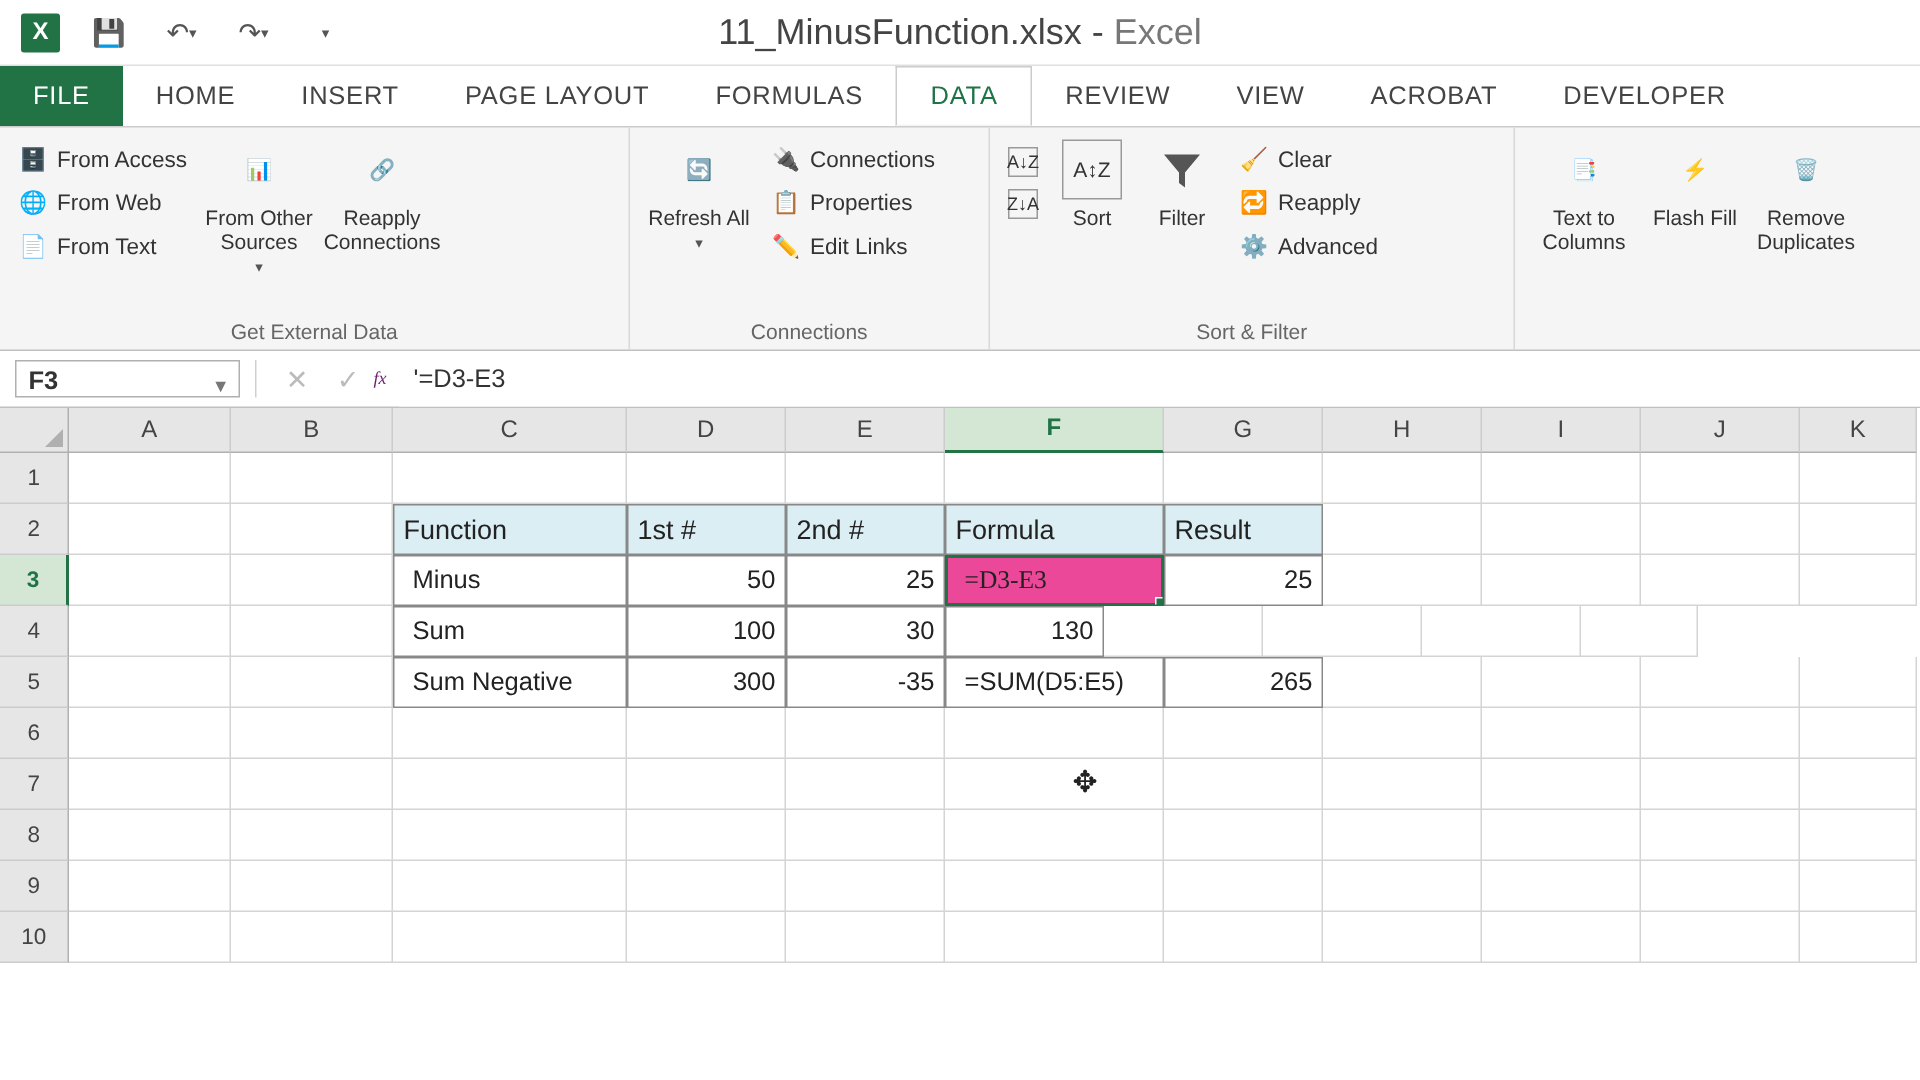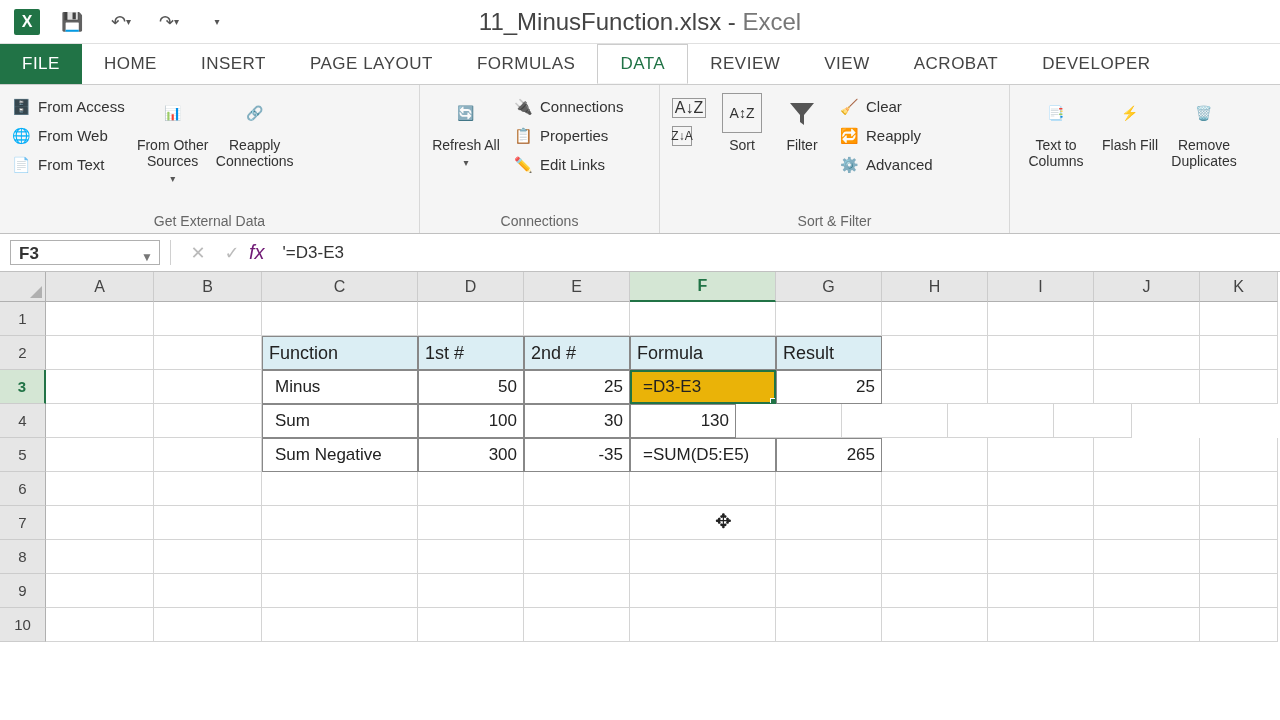--- a/index.html
+++ b/index.html
@@ -30,39 +30,39 @@
 .rbtn-small .ico { width: 20px; height: 20px; display: flex; align-items: center; justify-content: center; }
 .vstack { display: flex; flex-direction: column; gap: 2px; margin-top:4px; }
 .dropdown-arrow { font-size: 10px; color: #555; }
 
 
 .formula-bar { height: 38px; border-bottom: 1px solid #c0c0c0; display: flex; align-items: stretch; background: #fff; }
 .name-box { width: 150px; border: 1px solid #b0b0b0; margin: 6px 0 6px 10px; display: flex; align-items: flex-end; padding: 0 8px; font-size: 17px; font-weight: 600; color: #333; background: #fff; position: relative; }
 .name-box .dd { position: absolute; right: 6px; color: #777; font-size: 12px; }
 .fb-sep { width: 1px; background: #d0d0d0; margin: 6px 10px; }
 .fb-btn { width: 34px; display: flex; align-items: center; justify-content: center; color: #bbb; font-size: 18px; }
-.fx-label { font-style: italic; color: #701a75; font-size: 20px; margin-right: 8px; display:flex; align-items:center; }
+.fx-label { font-style: italic; color: #701a75; font-size: 12px; margin-right: 8px; display:flex; align-items:center;font-family:Liberation Serif, serif; }
 .formula-input { flex: 1; border: none; font-size: 17px; padding: 6px 10px; outline: none; color: #333; }
 
 
 .grid { position: relative; }
 .col-headers { display: flex; height: 30px; }
 .corner { width: 46px; background: #e6e6e6; border-right: 1px solid #b0b0b0; border-bottom: 1px solid #b0b0b0; position: relative; }
 .corner::after { content:''; position:absolute; right:3px; bottom:3px; width:0; height:0; border-left:12px solid transparent; border-bottom:12px solid #b0b0b0; }
 .col-h { background: #e6e6e6; border-right: 1px solid #ccc; border-bottom: 1px solid #b0b0b0; display: flex; align-items: center; justify-content: center; font-size: 16px; color: #444; cursor: pointer; }
 .col-h.sel { background: #d4e6d4; border-bottom: 2px solid #217346; font-weight: 600; color:#217346;}
 .rows { }
 .row { display: flex; height: 34px; }
 .row-h { width: 46px; background: #e6e6e6; border-right: 1px solid #b0b0b0; border-bottom: 1px solid #ccc; display: flex; align-items: center; justify-content: center; font-size: 15px; color: #444; cursor: pointer; }
 .row-h.sel { background: #d4e6d4; border-right: 2px solid #217346; font-weight:600; color:#217346;}
 .cell { border-right: 1px solid #d4d4d4; border-bottom: 1px solid #d4d4d4; font-size: 17px; color: #222; padding: 4px 6px; display: flex; align-items: center; overflow: hidden; white-space: nowrap; cursor: cell; background:#fff; }
 .cell.right { justify-content: flex-end; }
 .cell.hdr { background: #dbeef4; border: 1px solid #888; font-size:18px; }
 .cell.data-border { border: 1px solid #888; padding-left: 12px; }
-.cell.sel { outline: 2px solid #217346; outline-offset: -2px; position:relative; background:#eab308; z-index:2;}
+.cell.sel { outline: 2px solid #217346; outline-offset: -2px; position:relative; background:#ec4899; z-index:2;font-family:Liberation Serif, serif;}
 .cell.sel::after { content:''; position:absolute; right:-3px; bottom:-3px; width:6px; height:6px; background:#217346; border:1px solid #fff; }
 
 
 .wA { width: 108px; } .wB { width: 108px; } .wC { width: 156px; }
 .wD { width: 106px; } .wE { width: 106px; } .wF { width: 146px; }
 .wG { width: 106px; } .wH { width: 106px; } .wI { width: 106px; }
 .wJ { width: 106px; } .wK { width: 78px; }
 
 
 .move-cursor { position:absolute; left:715px; top:509px; font-size:20px; color:#222; pointer-events:none; text-shadow:0 0 2px #fff; z-index:5;}
@@ -159,21 +159,21 @@
           </div>
       </div>
     </div>
     <div class="ribbon-group-label">Connections</div>
   </div>
 
   <div class="ribbon-group" style="width:350px">
     <div class="ribbon-group-content">
       <div class="vstack" style="margin-top:6px">
         <div class="rbtn-small">
-            <span class="ico" style="font-size:16px;border:1px solid #999;padding:1px 16px">A↓Z</span>
+            <span class="ico" style="font-size:12px;border:1px solid #999;padding:1px 2px">A↓Z</span>
           </div>
         <div class="rbtn-small">
             <span class="ico" style="font-size:12px;border:1px solid #999;padding:1px 2px">Z↓A</span>
           </div>
       </div>
       <div class="rbtn-large" style="width:52px">
           <span class="ico" style="font-size:14px;border:1px solid #999;padding:3px">A↕Z</span>
           <span>Sort</span>
         </div>
       <div class="rbtn-large" style="width:56px">

